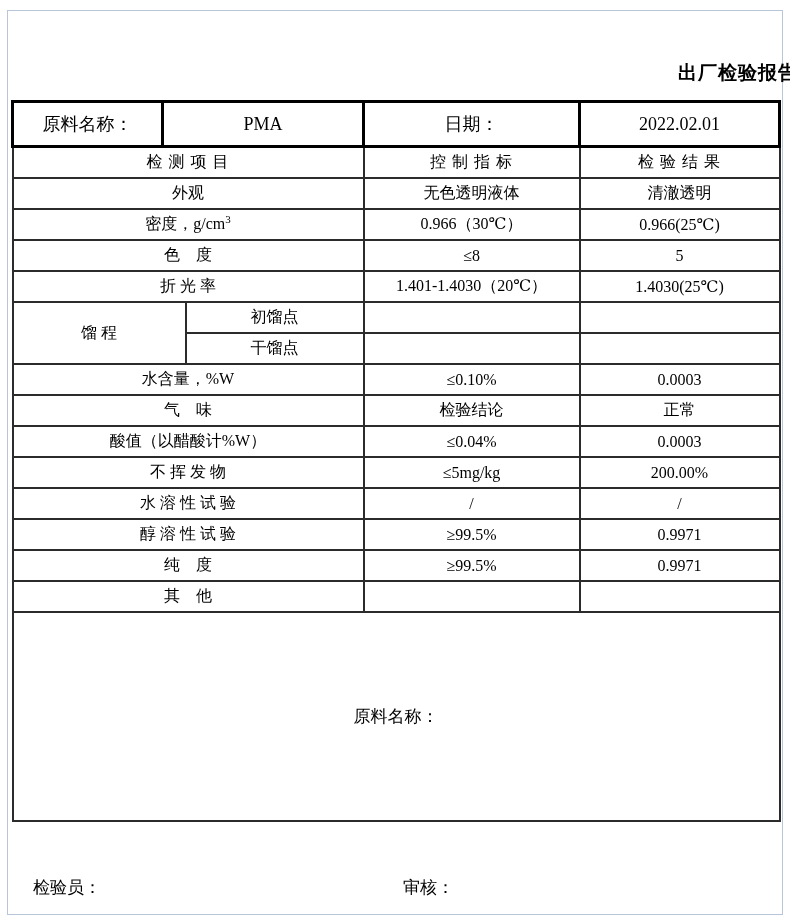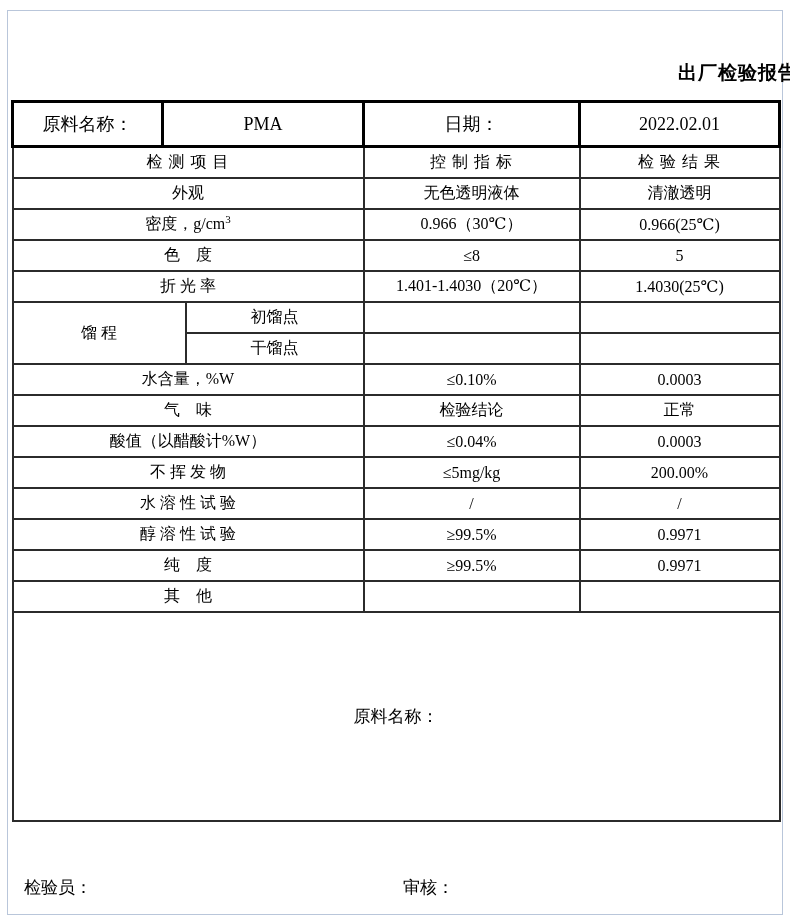--- a/index.html
+++ b/index.html
@@ -73,21 +73,21 @@
   }
   .sup3 {
     font-size: 11px;
     vertical-align: super;
     line-height: 1;
   }
   .sig-label {
     position: absolute;
     font-size: 17px;
   }
-  .sig-inspector { left: 24px; top: 876px; }
+  .sig-inspector { left: 33px; top: 876px; }
   .sig-reviewer  { left: 403px; top: 876px; text-align: right; }
 </style>
 </head>
 <body>
 
 <div class="page">
   <div class="page-border"></div>
 
   <div class="report-title">出厂检验报告</div>
 

